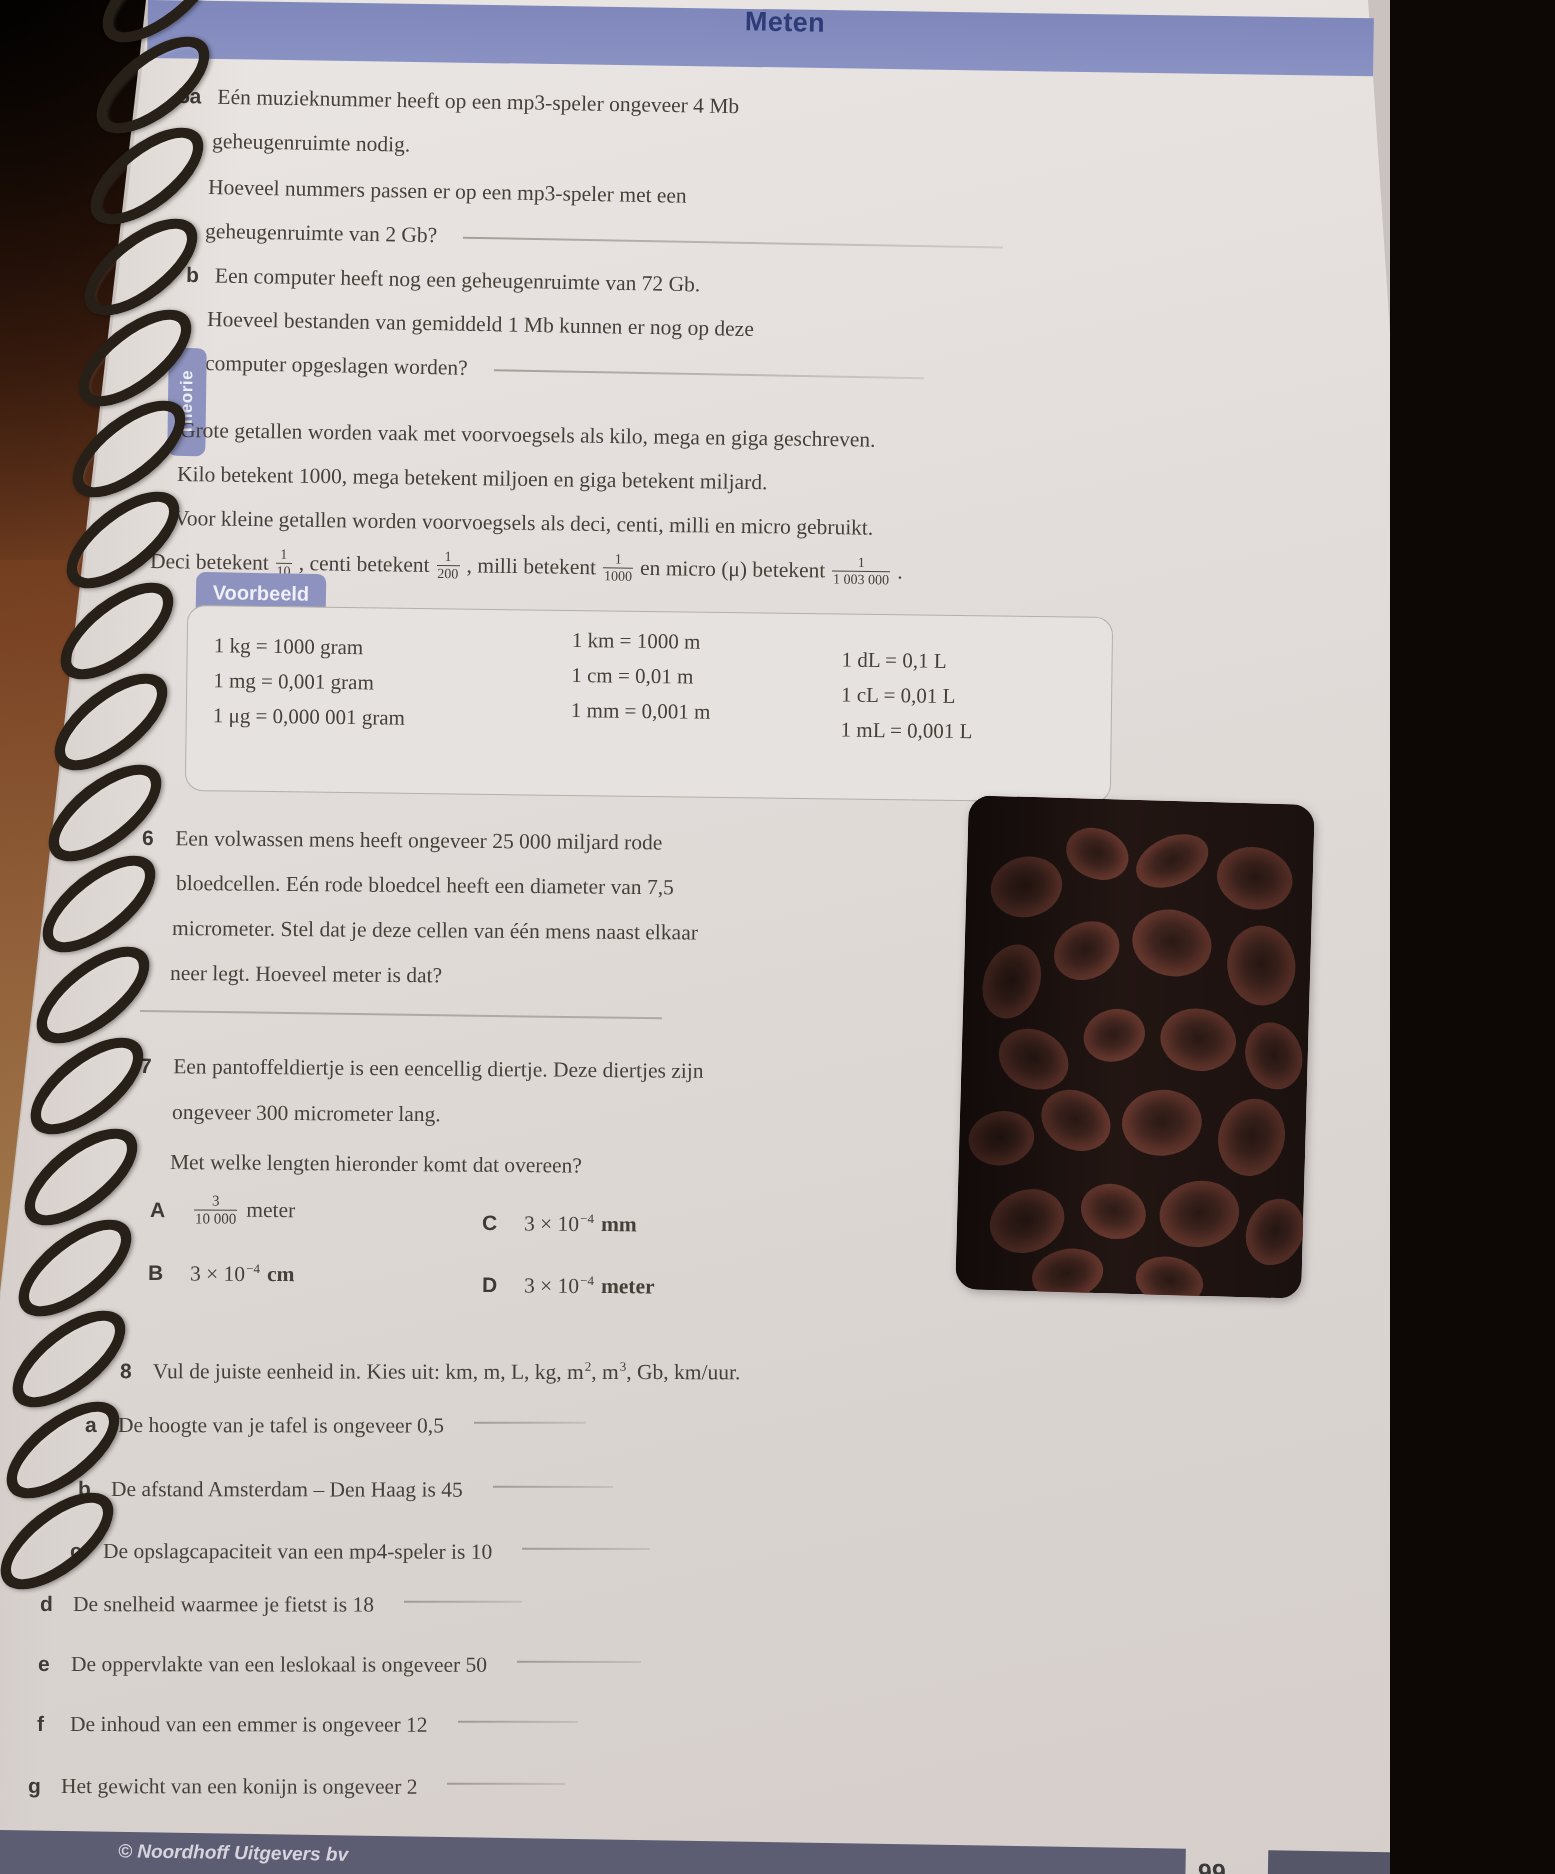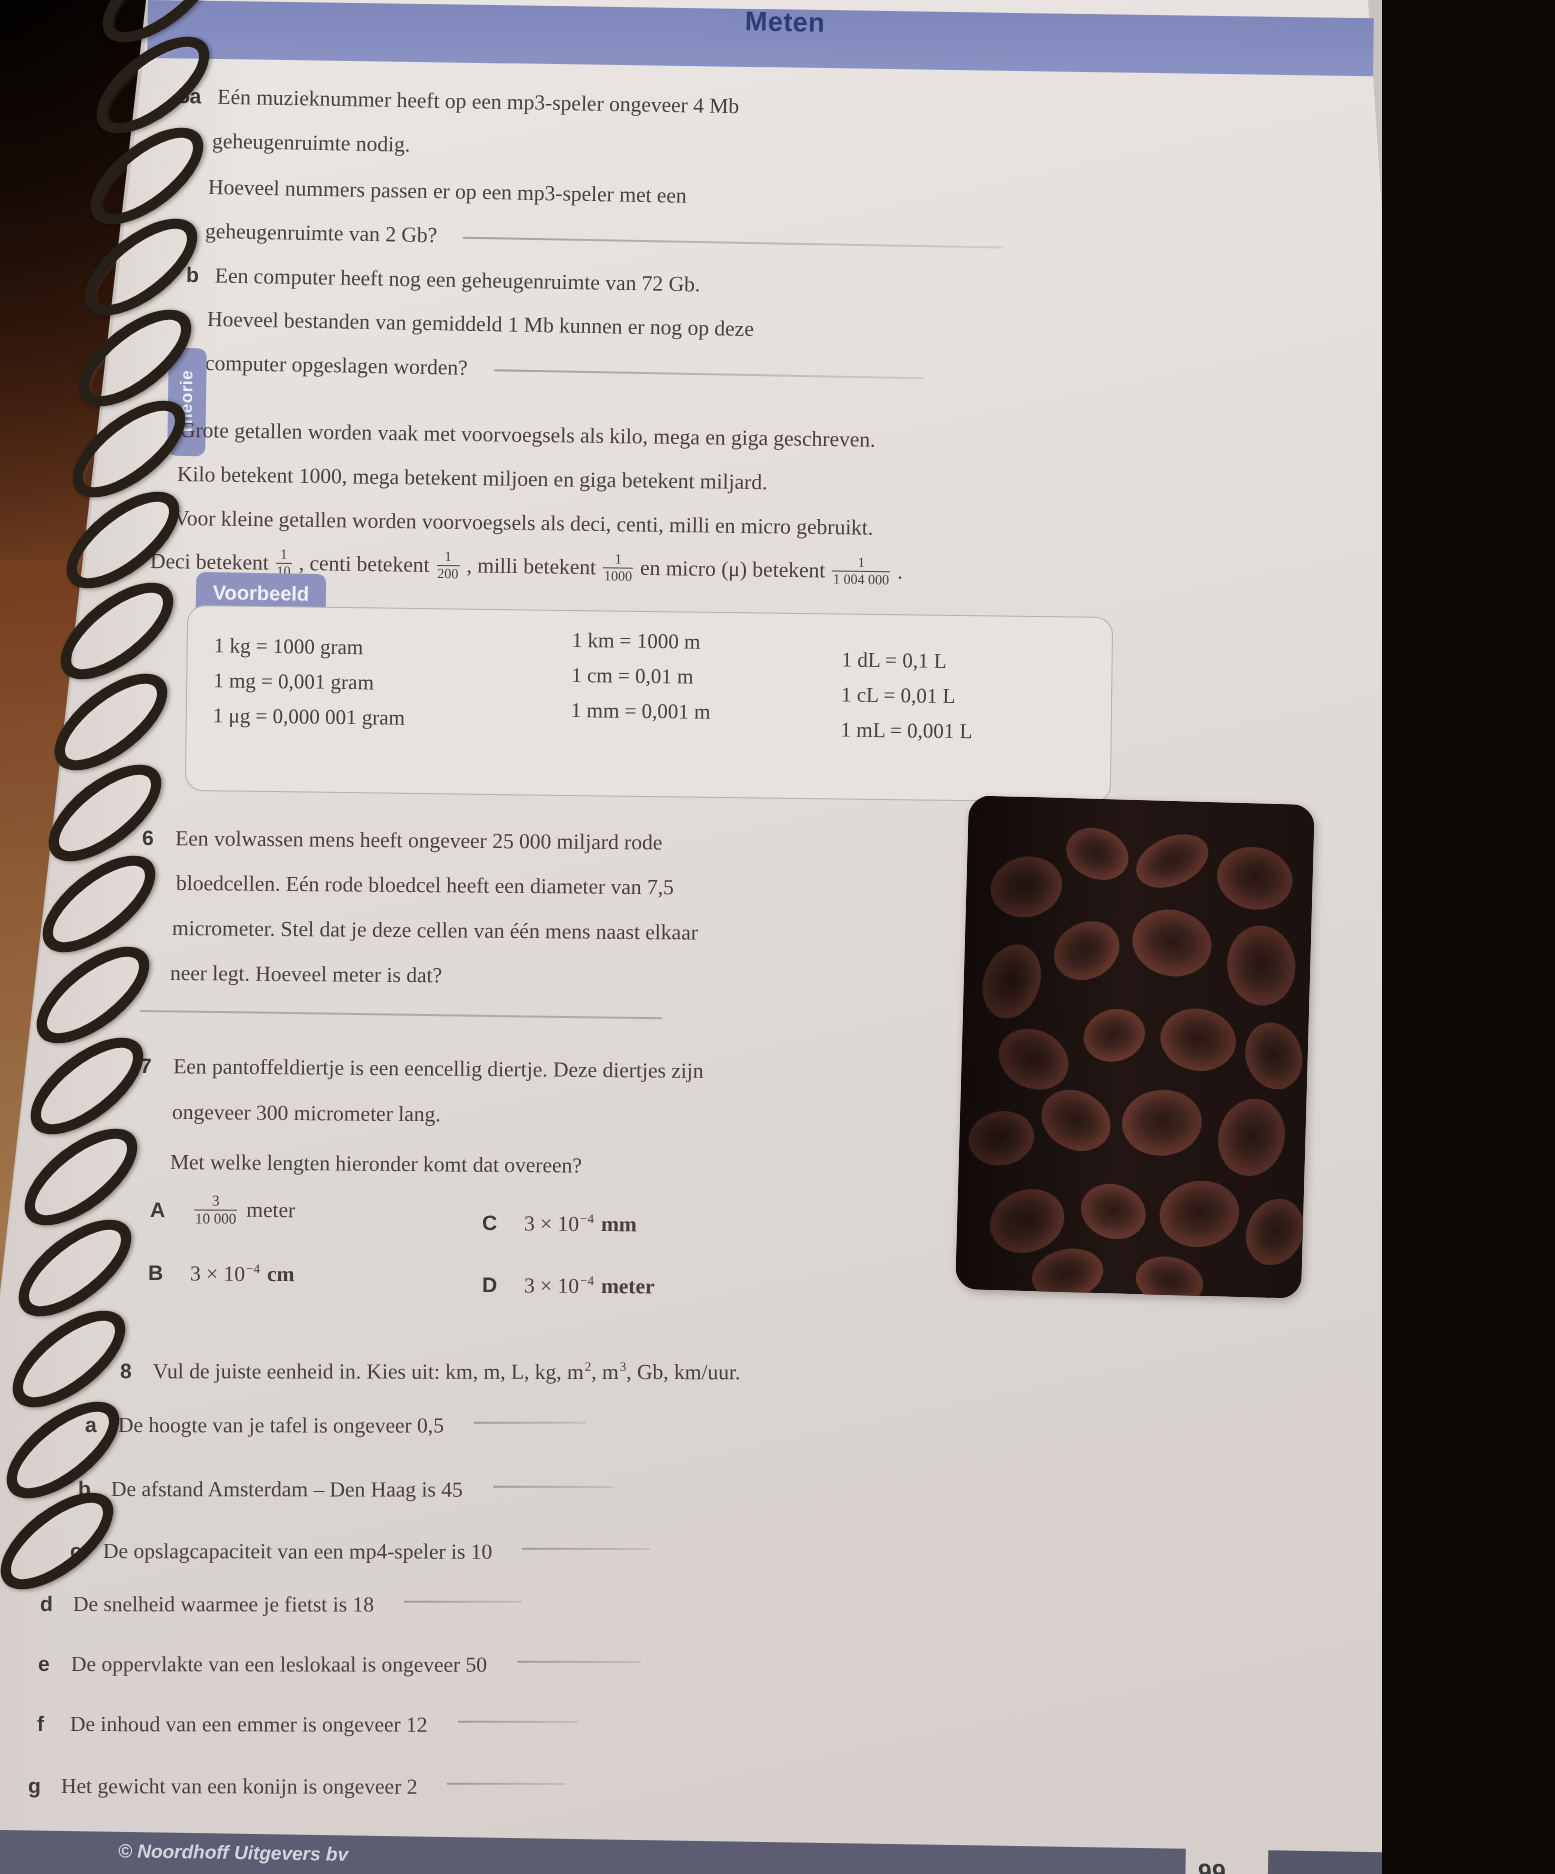--- a/index.html
+++ b/index.html
@@ -1,17 +1,17 @@
 <!DOCTYPE html>
 <html><head>
 <meta charset="utf-8">
 <style>
   html,body{margin:0;padding:0;background:#0d0805;}
   .scene{position:relative;width:1382px;height:1874px;overflow:hidden;
-         font-family:"Liberation Serif",serif;}
+         font-family:"Liberation Serif",serif;padding-left:8px;}
   
   .bg-brown{position:absolute;inset:0;
     background:linear-gradient(175deg,#140b06 0%,#381a0c 7%,#5c2c16 17%,
       #7a4424 32%,#91603a 47%,#a0764a 62%,#8a5c38 79%,#6f4629 100%);}
   .bg-darkcorner{position:absolute;left:0;top:0;width:420px;height:560px;
     background:radial-gradient(ellipse at 0% 0%,rgba(0,0,0,.88) 0%,rgba(0,0,0,.45) 45%,transparent 75%);}
   .strip{position:absolute;top:0;height:1874px;}
   .strip-teal{left:1404px;width:82px;background:#67a98f;
     background-image:repeating-linear-gradient(135deg,rgba(255,255,255,.12) 0 12px,rgba(255,255,255,0) 12px 34px);}
   .strip-cream{left:1484px;width:50px;background:#d9d4c2;}
@@ -145,21 +145,21 @@
         <span class="den">200</span>
       </span>
     <span>, milli betekent</span>
     <span class="frac">
         <span>1</span>
         <span class="den">1000</span>
       </span>
     <span>en micro (μ) betekent</span>
     <span class="frac">
         <span>1</span>
-        <span class="den">1 004 000</span>
+        <span class="den">1 003 000</span>
       </span>
     <span>.</span>
   </div>
 
   <div class="vb-badge">Voorbeeld</div>
   <div class="vb-box">
     <div class="vb-col" style="left:26px;top:22px;">
       <div>1 kg = 1000 gram</div>
         <div>1 mg = 0,001 gram</div>
         <div>1 μg = 0,000 001 gram</div>

